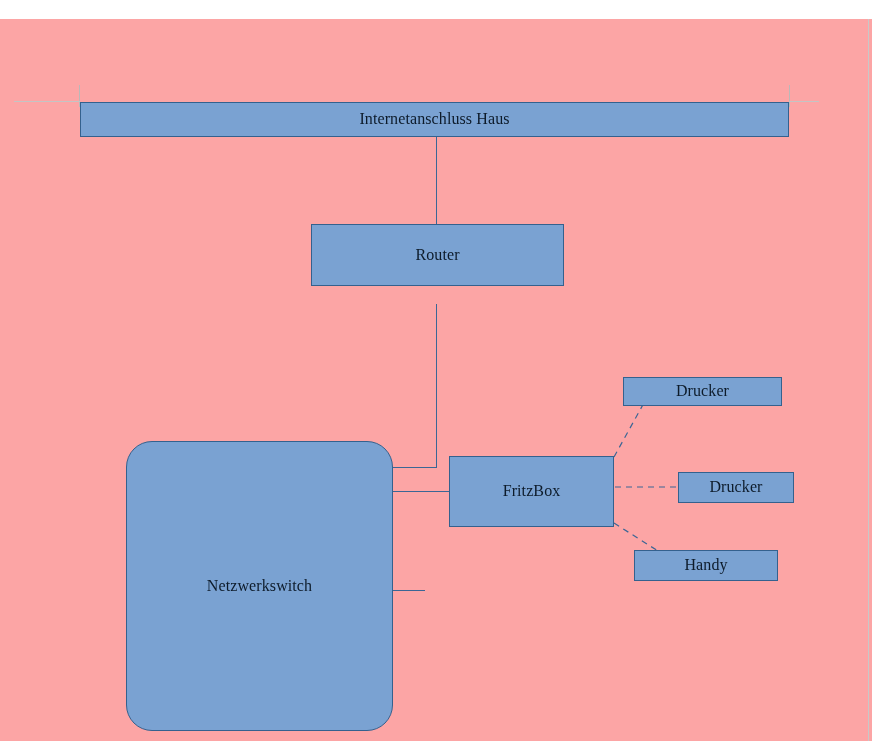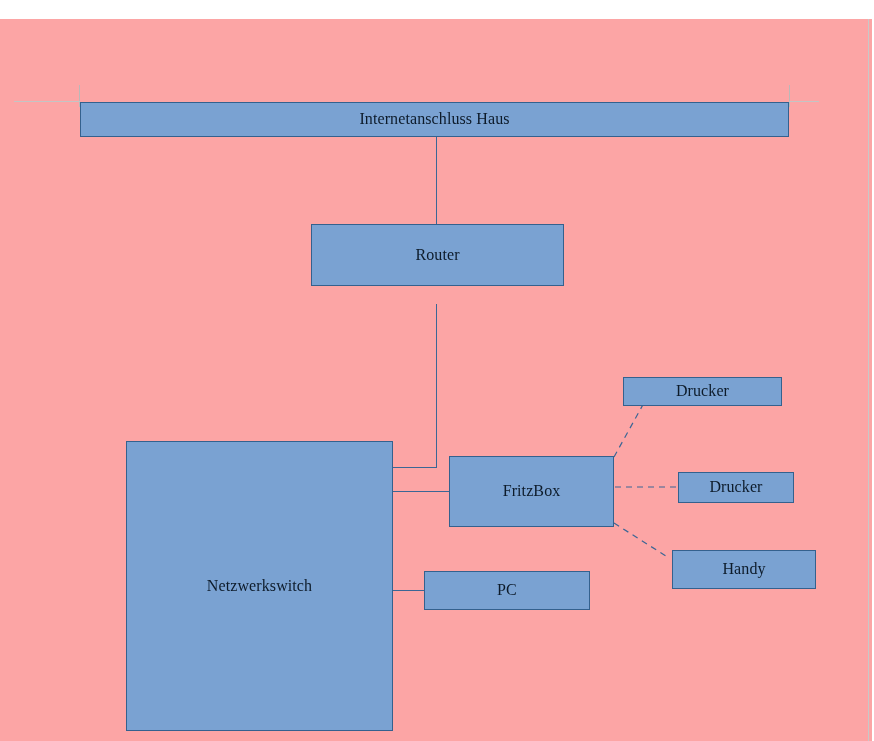--- a/index.html
+++ b/index.html
@@ -63,26 +63,26 @@
     line-height: 1.15;
     letter-spacing: 0.1px;
     user-select: none;
   }
   .node-label {
     display: block;
     padding: 0 4px;
   }
   #node-internet  { left: 80px;  top: 83px;  width: 709px; height: 35px; }
   #node-router    { left: 311px; top: 205px; width: 253px; height: 62px; }
-  #node-switch    { left: 126px; top: 422px; width: 267px; height: 290px; }
+  #node-switch    { left: 126px; top: 422px; width: 267px; height: 290px; border-radius: 26px; }
   #node-fritzbox  { left: 449px; top: 437px; width: 165px; height: 71px; }
   #node-pc        { left: 424px; top: 552px; width: 166px; height: 39px; }
   #node-drucker   { left: 623px; top: 358px; width: 159px; height: 29px; }
   #node-laptop    { left: 678px; top: 453px; width: 116px; height: 31px; }
-  #node-handy     { left: 672px; top: 531px; width: 144px; height: 39px; text-align: right; }
+  #node-handy     { left: 634px; top: 531px; width: 144px; height: 31px; text-align: right; }
 
   
   .wire {
     position: absolute;
     background: #3B6695;
   }
   .wire-v { width: 1px; }
   .wire-h { height: 1px; }
 
   
@@ -138,23 +138,20 @@
   </div>
 
   <div class="node" id="node-switch">
     <span class="node-label">Netzwerkswitch</span>
   </div>
 
   <div class="node" id="node-fritzbox">
     <span class="node-label">FritzBox</span>
   </div>
 
-  <div class="node" id="node-pc">
-    <span class="node-label">PC</span>
-  </div>
 
   <div class="node" id="node-drucker">
     <span class="node-label">Drucker</span>
   </div>
 
   <div class="node" id="node-laptop">
     <span class="node-label">Drucker</span>
   </div>
 
   <div class="node" id="node-handy">

